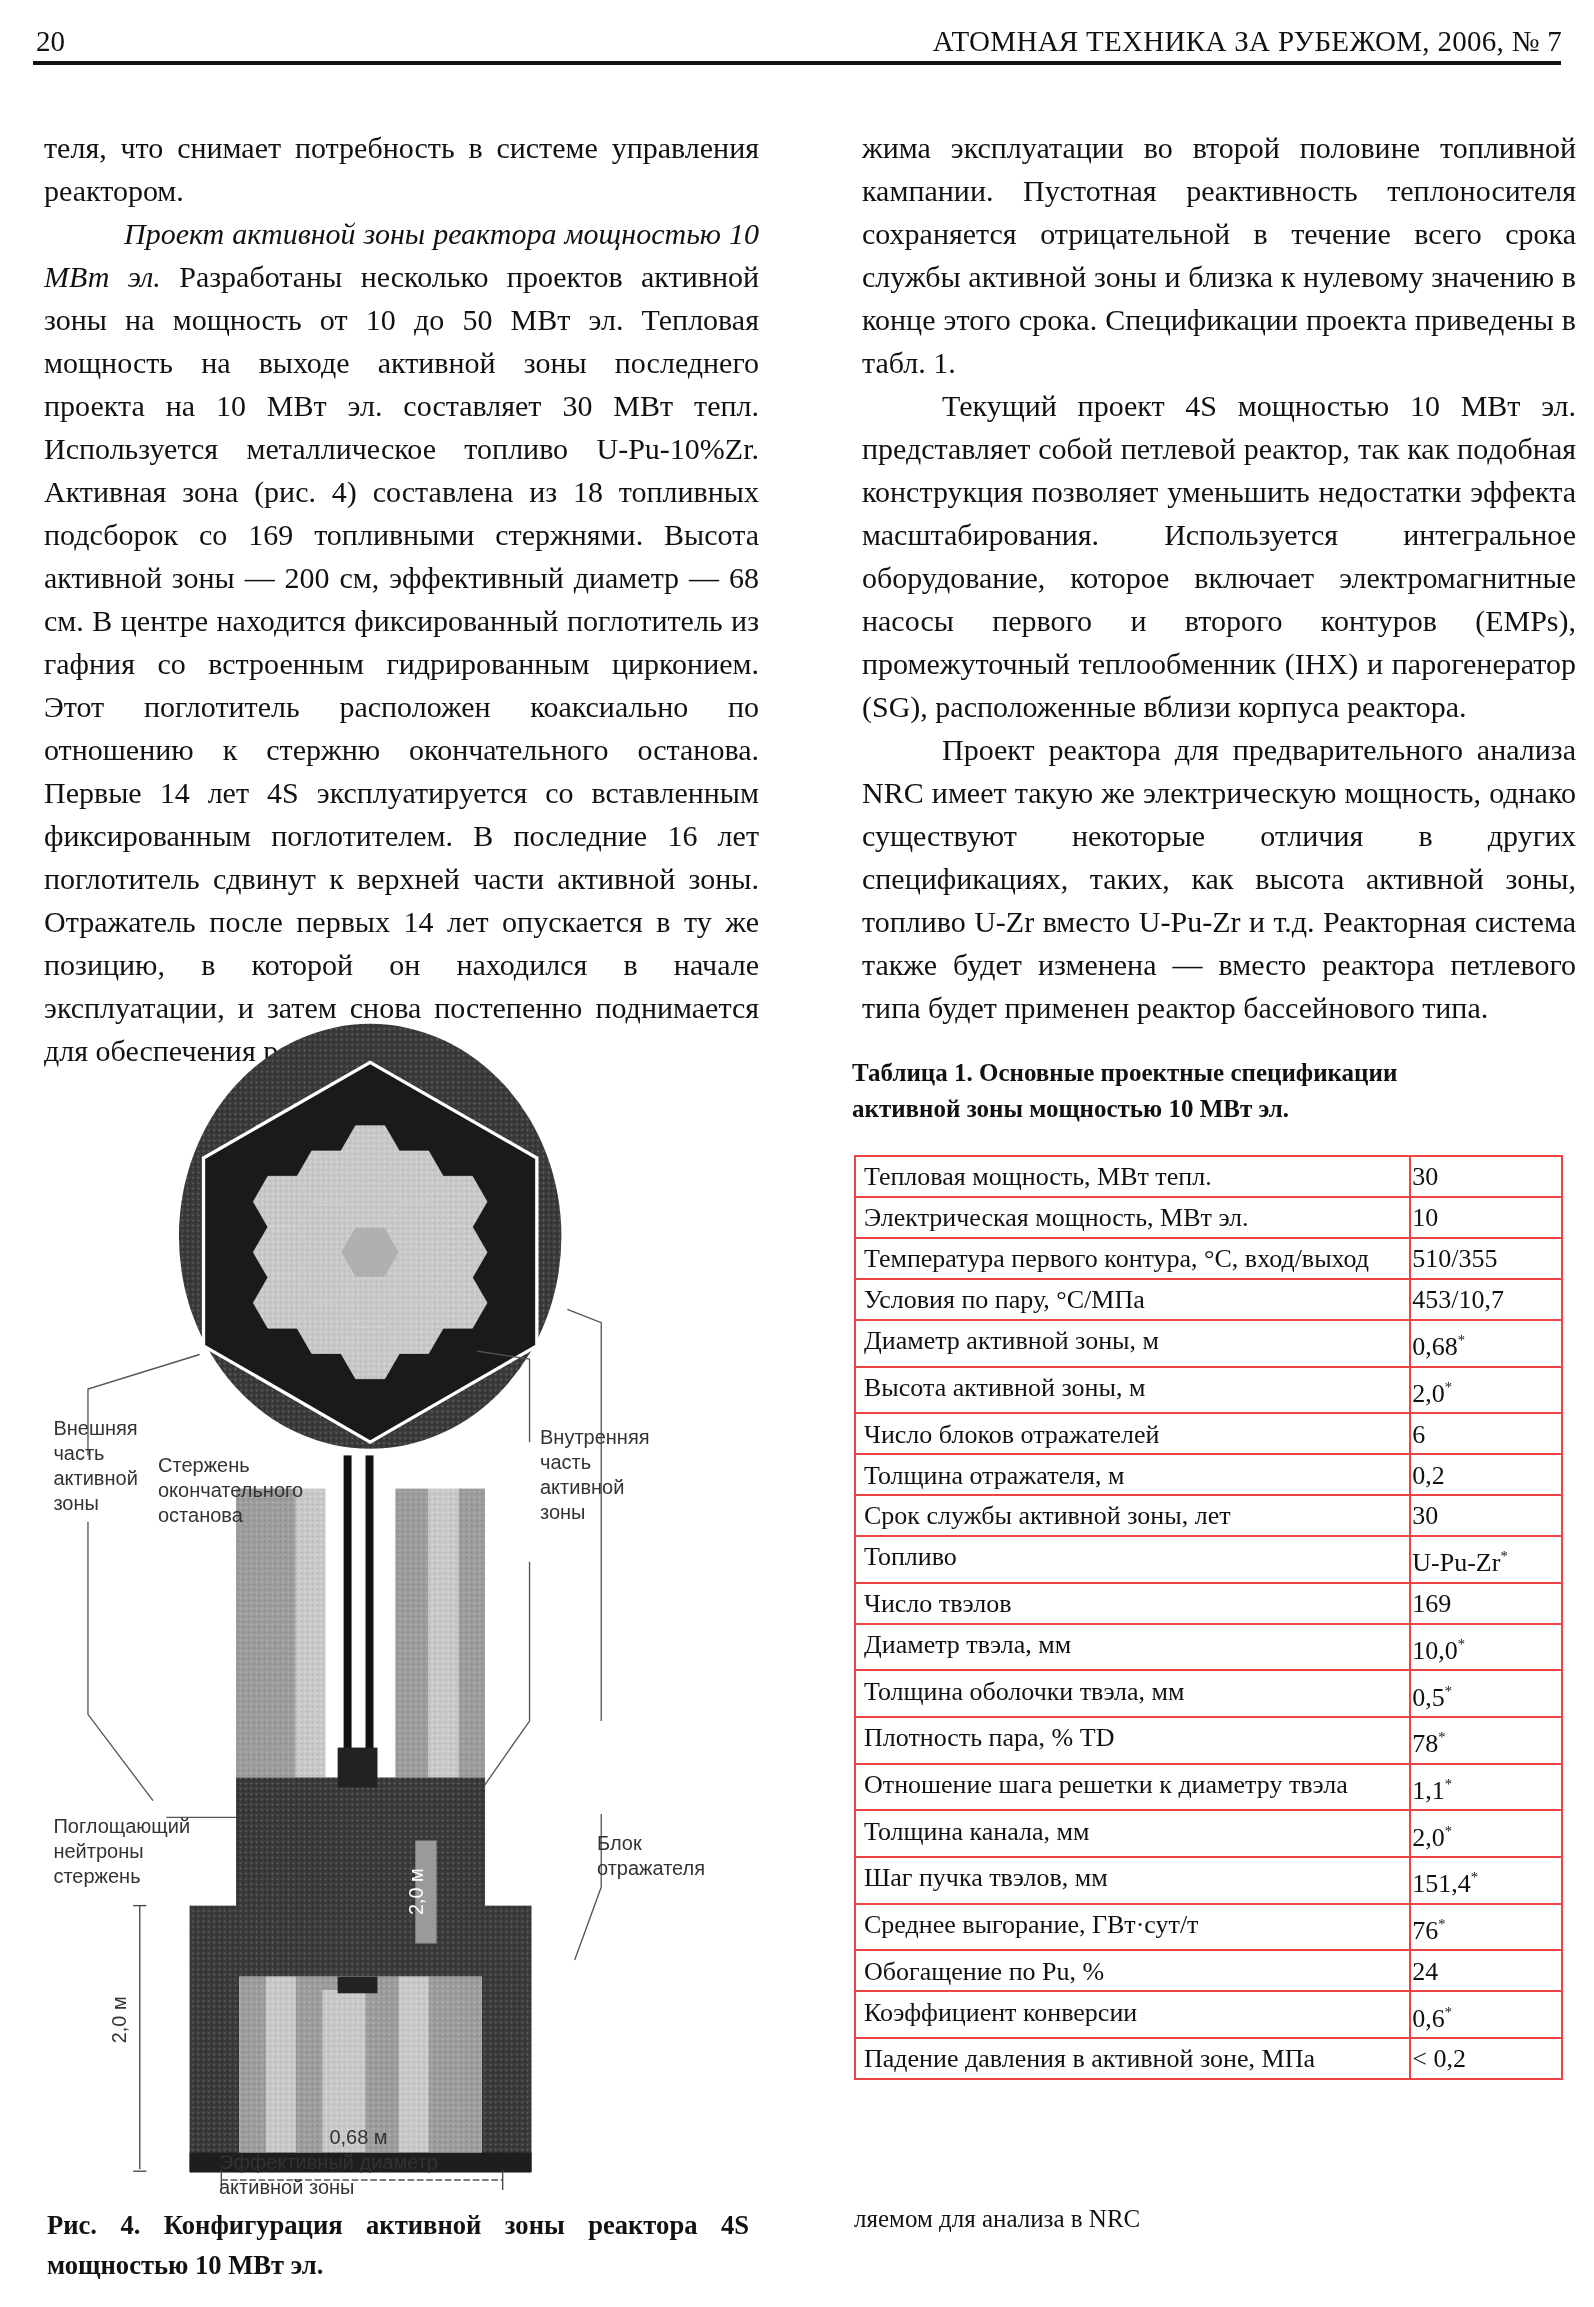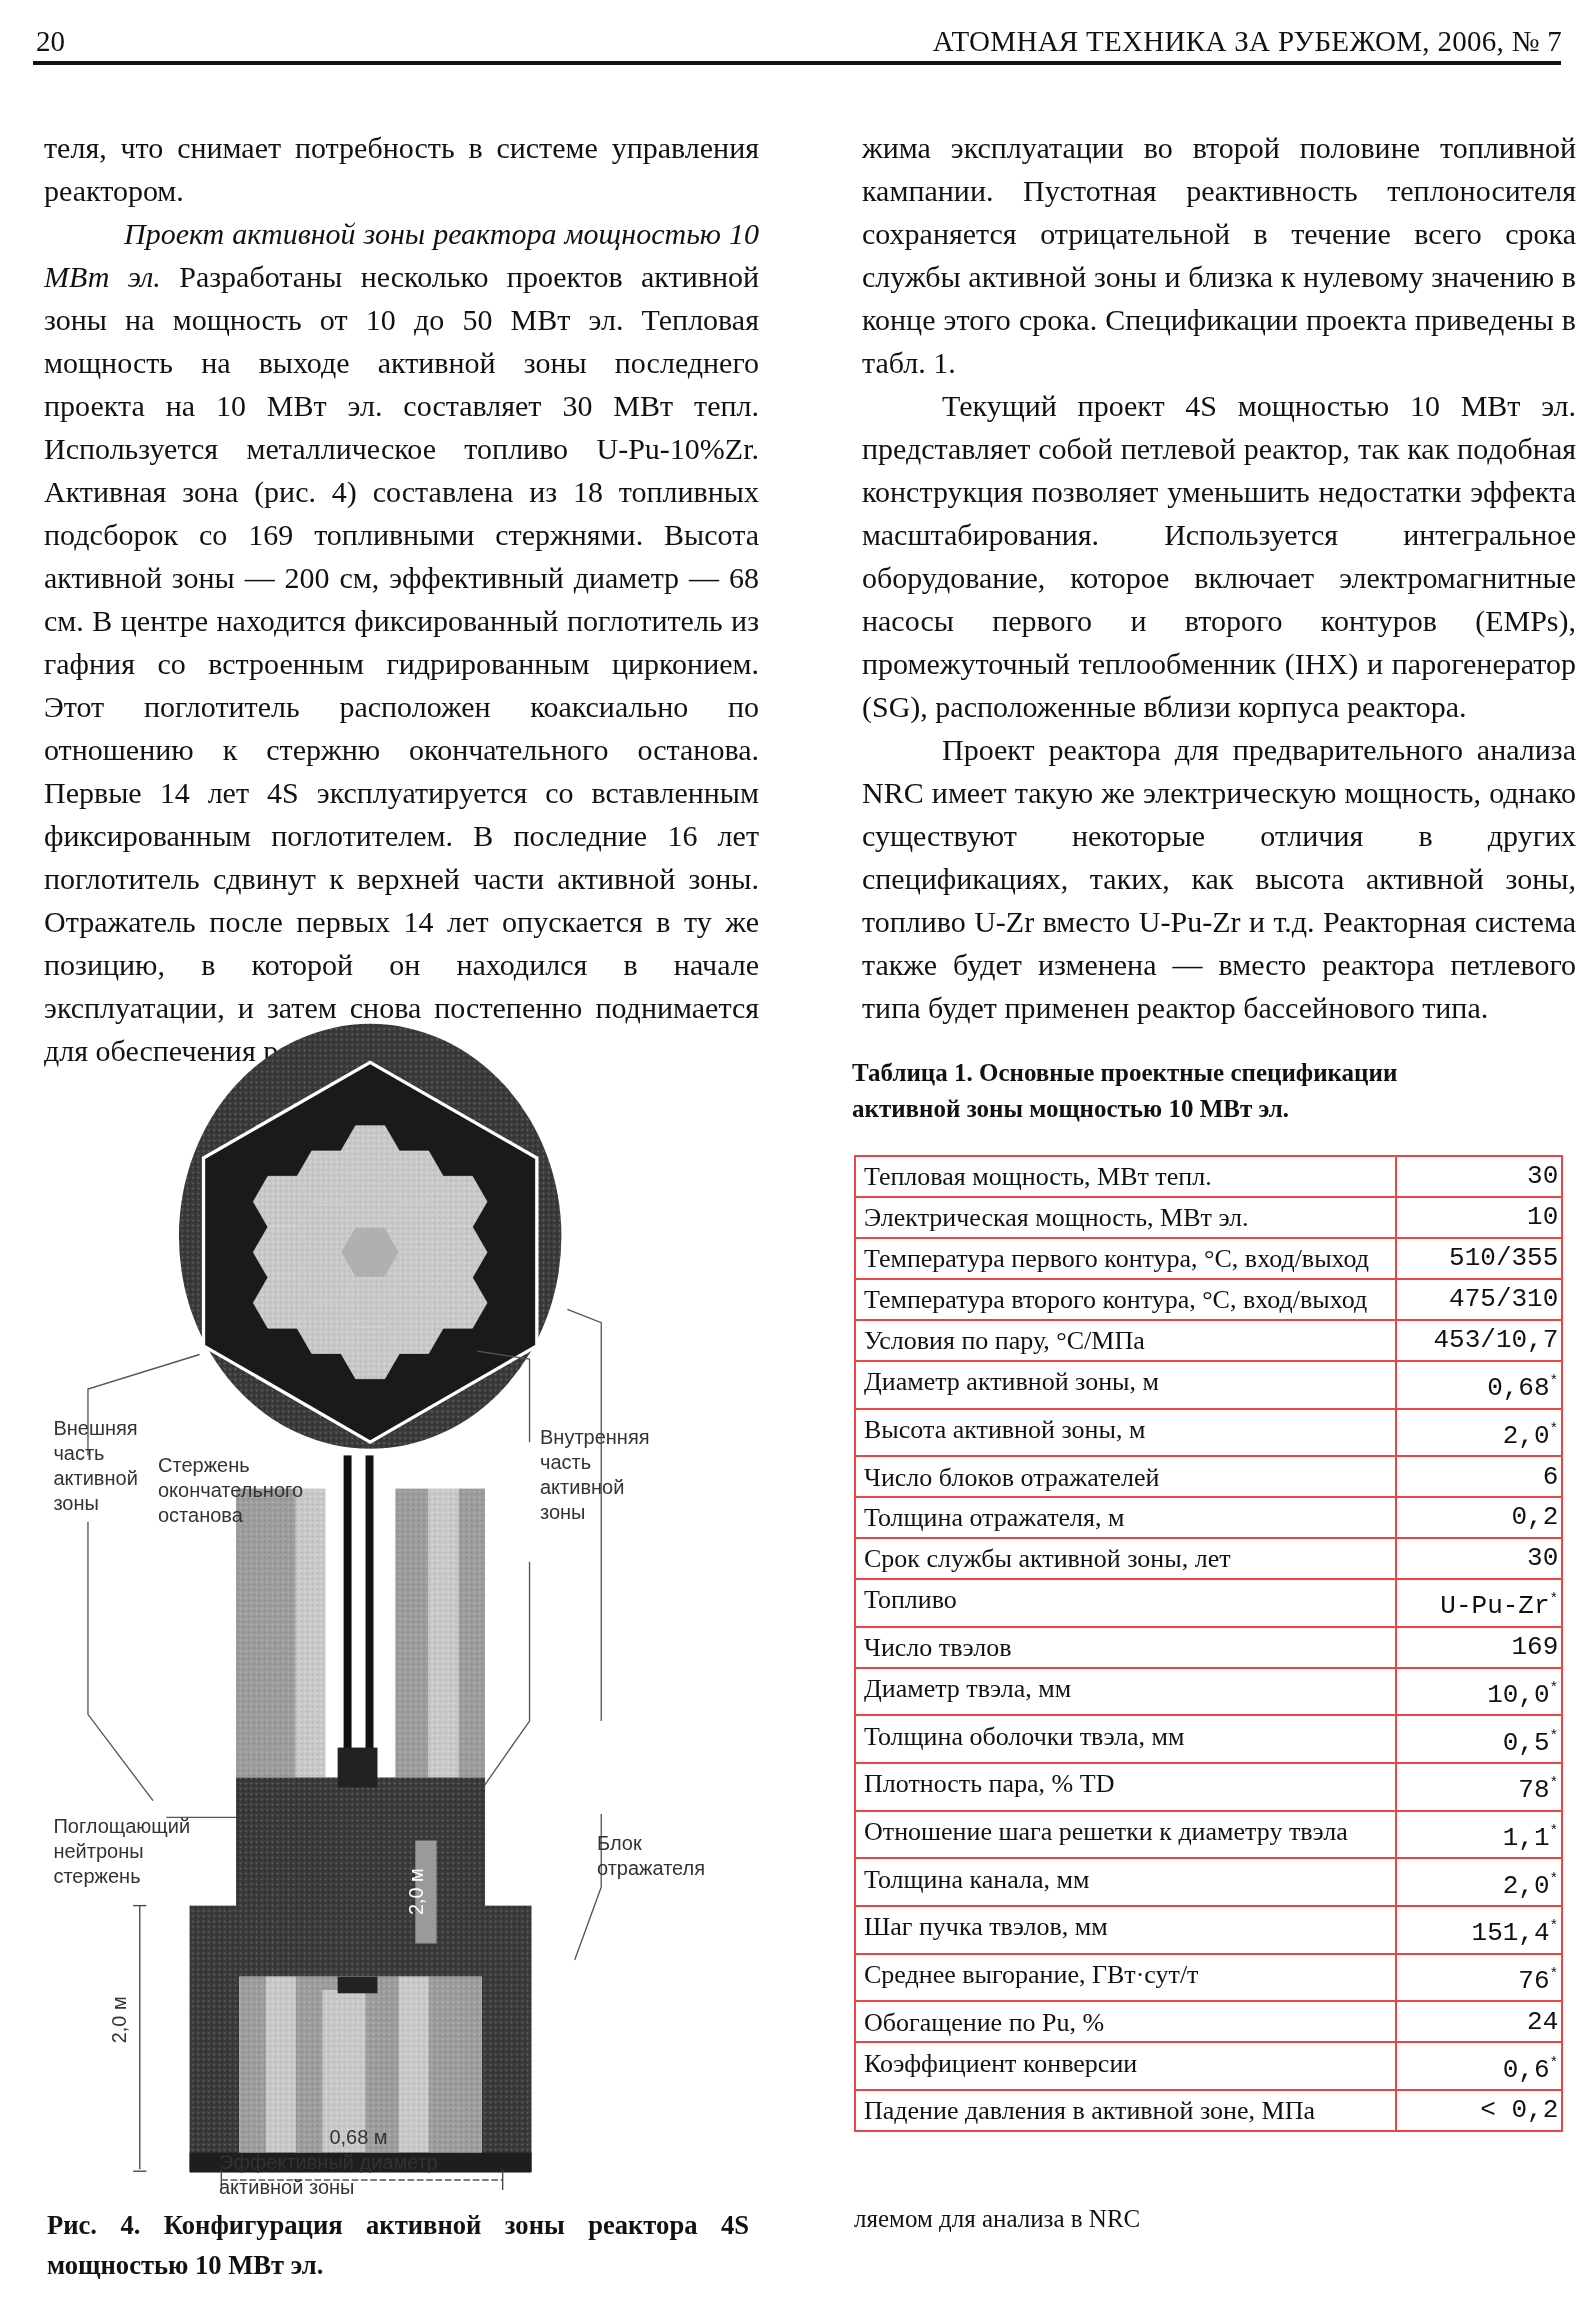--- a/index.html
+++ b/index.html
@@ -22,21 +22,21 @@
                font-size: 20px; line-height: 25px; color: #333; }
   .fig-caption { position: absolute; left: 47px; top: 2205px; width: 702px;
                  font-size: 26.6px; line-height: 40px; font-weight: bold; text-align: justify; text-align-last: left; }
   .fig-caption .first { text-align-last: justify; display: block; }
 
   .table-title { position: absolute; left: 852px; top: 1055px; width: 718px; font-size: 25px;
                  line-height: 36px; font-weight: bold; }
   .spec-table { position: absolute; left: 854px; top: 1155px; width: 709px; border-collapse: collapse; }
   .spec-table td { border: 2px solid #ef4444; font-size: 26px; line-height: 33px; padding: 3.3px 8px 2.7px 8px;
                    vertical-align: top; }
-  .spec-table td.val { text-align: right; width: 146px; padding-left: 15px; padding-right: 2.7px; font-family: Liberation Mono, monospace; }
+  .spec-table td.val { text-align: left; width: 146px; padding-left: 1px; padding-right: 2.7px; }
   .spec-table sup { font-size: 14.6px; }
   .footnote { position: absolute; left: 854px; top: 2199px; width: 711px; font-size: 25px; line-height: 39px;
               text-align: justify; }
   .footnote .fn-first { display: block; text-indent: 80px; text-align-last: justify; }
   .footnote sup { font-size: 14.6px; }
 </style>
 </head>
 <body>
 
 <div class="running-head">
@@ -186,24 +186,20 @@
       </tr>
       <tr>
         <td>Электрическая мощность, МВт эл.</td>
         <td class="val"><span>10</span></td>
       </tr>
       <tr>
         <td>Температура первого контура, °С, вход/выход</td>
         <td class="val"><span>510/355</span></td>
       </tr>
       <tr>
-        <td>Температура второго контура, °С, вход/выход</td>
-        <td class="val"><span>475/310</span></td>
-      </tr>
-      <tr>
         <td>Условия по пару, °С/МПа</td>
         <td class="val"><span>453/10,7</span></td>
       </tr>
       <tr>
         <td>Диаметр активной зоны, м</td>
         <td class="val"><span>0,68</span><sup>*</sup></td>
       </tr>
       <tr>
         <td>Высота активной зоны, м</td>
         <td class="val"><span>2,0</span><sup>*</sup></td>

